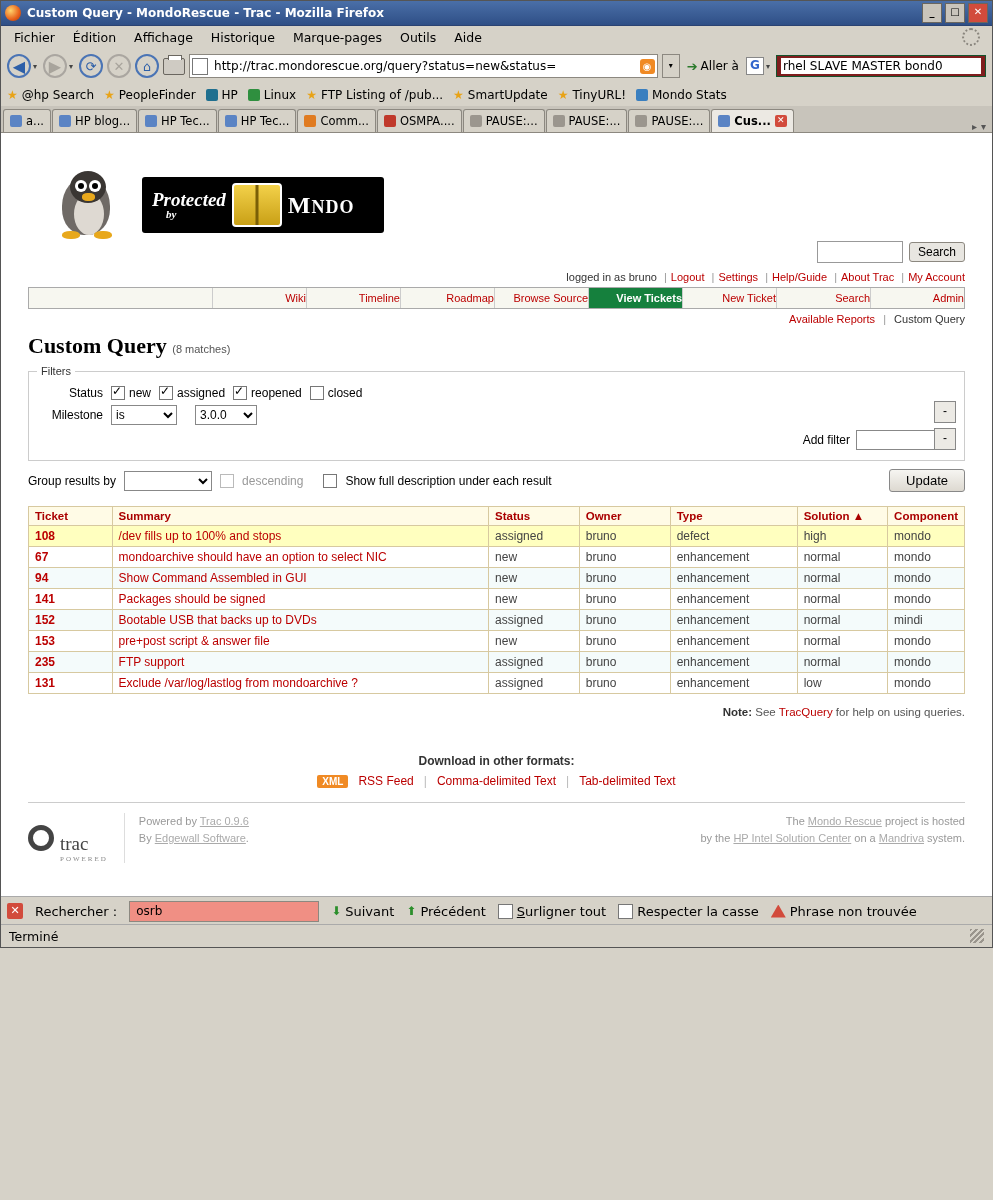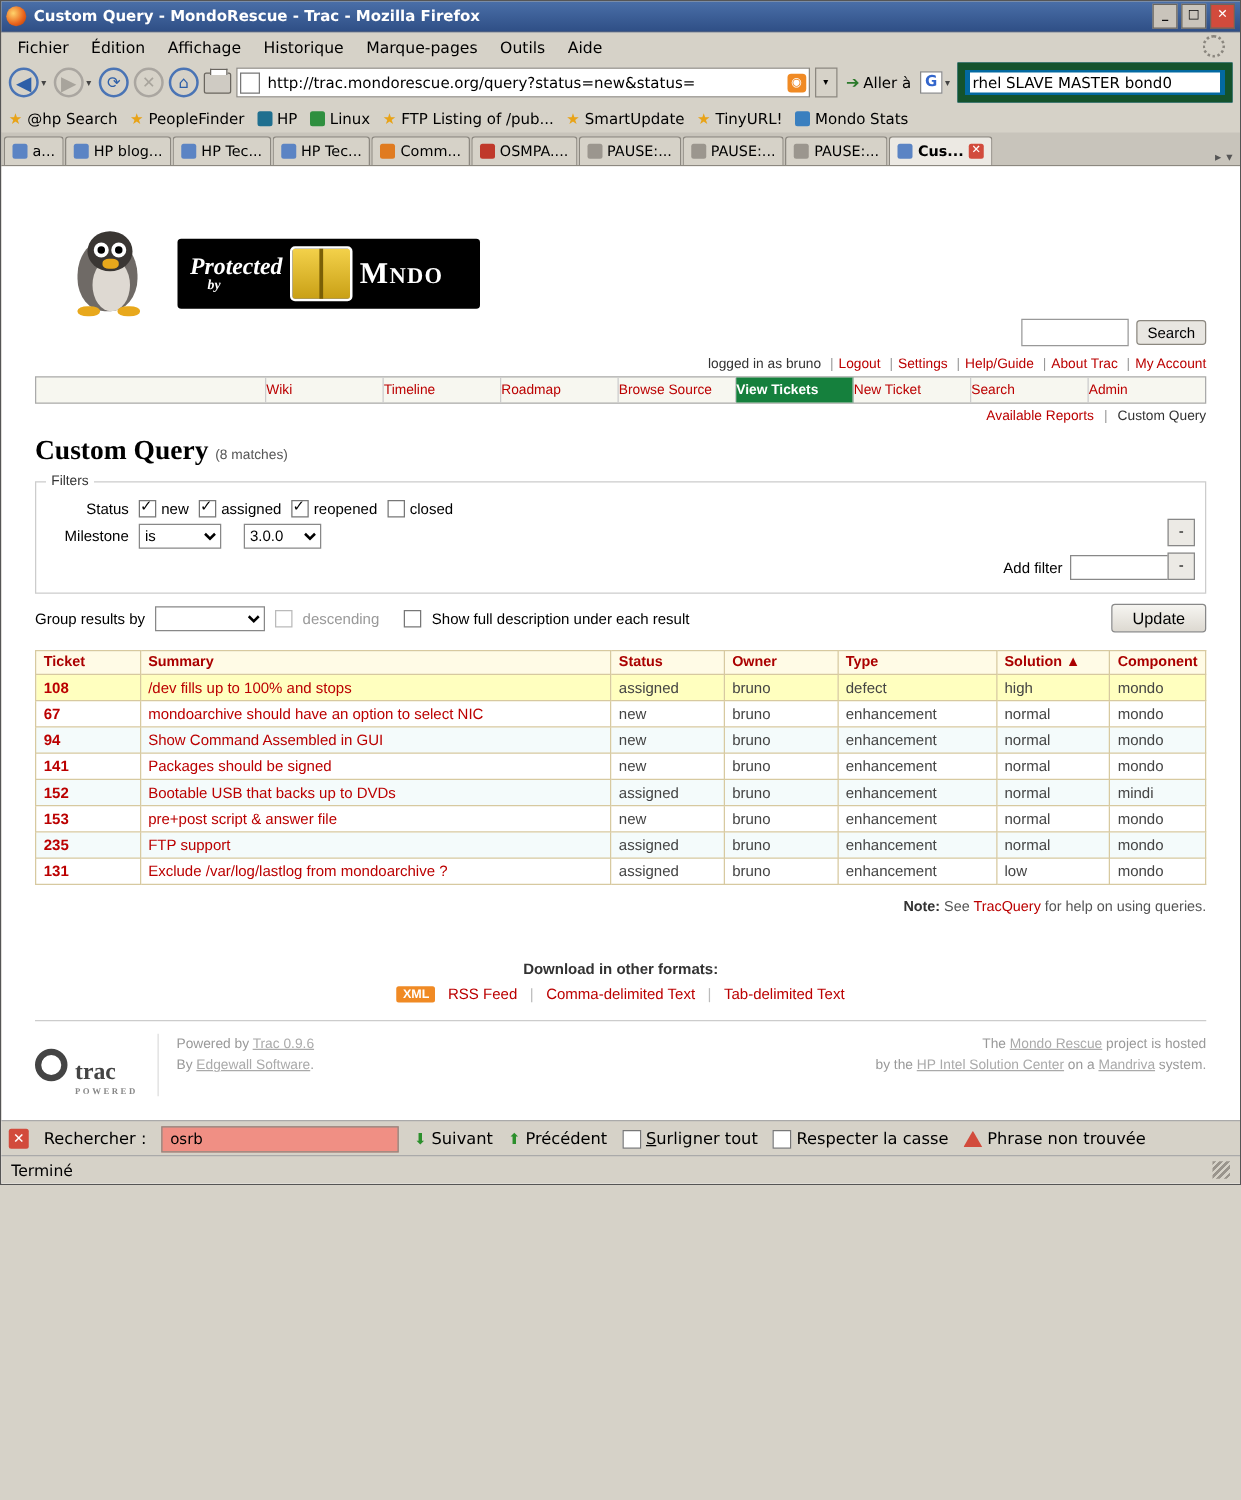--- a/index.html
+++ b/index.html
@@ -167,22 +167,22 @@
     border: 1px solid #888;
     background: #fff;
     color: #3366cc;
     font-weight: bold;
     font-size: 12px;
     text-align: center;
     line-height: 15px;
   }
   .searchbox {
     width: 200px; height: 20px;
-    background: #0369a1;
-    border: 6px solid #14532d;
+    background: #7f1d1d;
+    border: 1px solid #14532d;
     font-size: 12px;
     padding: 0 4px;
     display: flex; align-items: center;
   }
   .searchbox input { border: none; outline: none; width: 100%; font-size: 12px; font-family: "DejaVu Sans", sans-serif; }
 
   
   .bookmarks {
     height: 22px;
     background: #d6d2c8;
@@ -242,21 +242,21 @@
   
   .page {
     background: #fff;
     height: 985px;
     overflow: hidden;
     position: relative;
   }
   .content {
     width: 965px;
     margin: 0 auto;
-    padding: 24px 14px 0 14px;
+    padding: 10px 14px 0 14px;
     box-sizing: border-box;
     font-family: "Liberation Sans", sans-serif;
     font-size: 12px;
     color: #000;
   }
   .banner { display: flex; align-items: center; height: 80px; padding-top: 22px; }
   .penguin {
     width: 70px; height: 68px;
     position: relative;
     margin-left: 26px;
@@ -368,21 +368,21 @@
     display: flex;
     border: 1px solid #aaa;
     background: #f7f7f0;
     height: 20px;
     align-items: stretch;
     font-size: 11px;
   }
   .mainnav .fill { flex: 1; border-right: 1px solid #ccc; }
   .mainnav .navitem {
     width: 93px;
-    text-align: left;
+    text-align: right;
     line-height: 20px;
     border-right: 1px solid #ccc;
     color: #b00;
   }
   .mainnav .navitem.active { background: #15803d; color: #fff; font-weight: bold; }
   .mainnav .navitem:last-child { border-right: none; }
 
   .subnav { text-align: right; font-size: 11px; margin: 4px 0 2px 0; }
   .subnav a { color: #b00; text-decoration: none; }
   .subnav .sep { color: #999; margin: 0 5px; }
@@ -495,21 +495,21 @@
     color: #999;
   }
   .tracbadge {
     display: flex; align-items: center; gap: 6px;
     padding-right: 16px; border-right: 1px solid #ddd;
   }
   .tracbadge .gear {
     width: 26px; height: 26px; border-radius: 50%;
     border: 5px solid #444; box-sizing: border-box;
   }
-  .tracbadge .txt { font-family: "Liberation Serif", serif; font-weight: bold; font-size: 19px; color: #444; margin-top: 20px; }
+  .tracbadge .txt { font-family: "Liberation Serif", serif; font-weight: normal; font-size: 19px; color: #444; margin-top: 20px; }
   .tracbadge .txt small { display: block; font-size: 7px; letter-spacing: 2px; color: #888; }
   .poweredby { padding-left: 14px; line-height: 1.5; }
   .footer .right { margin-left: auto; text-align: right; line-height: 1.5; }
   .footer a { color: #aaa; text-decoration: underline; }
 
   
   .findbar {
     position: absolute;
     left: 0; right: 0; bottom: 22px;
     height: 28px;

